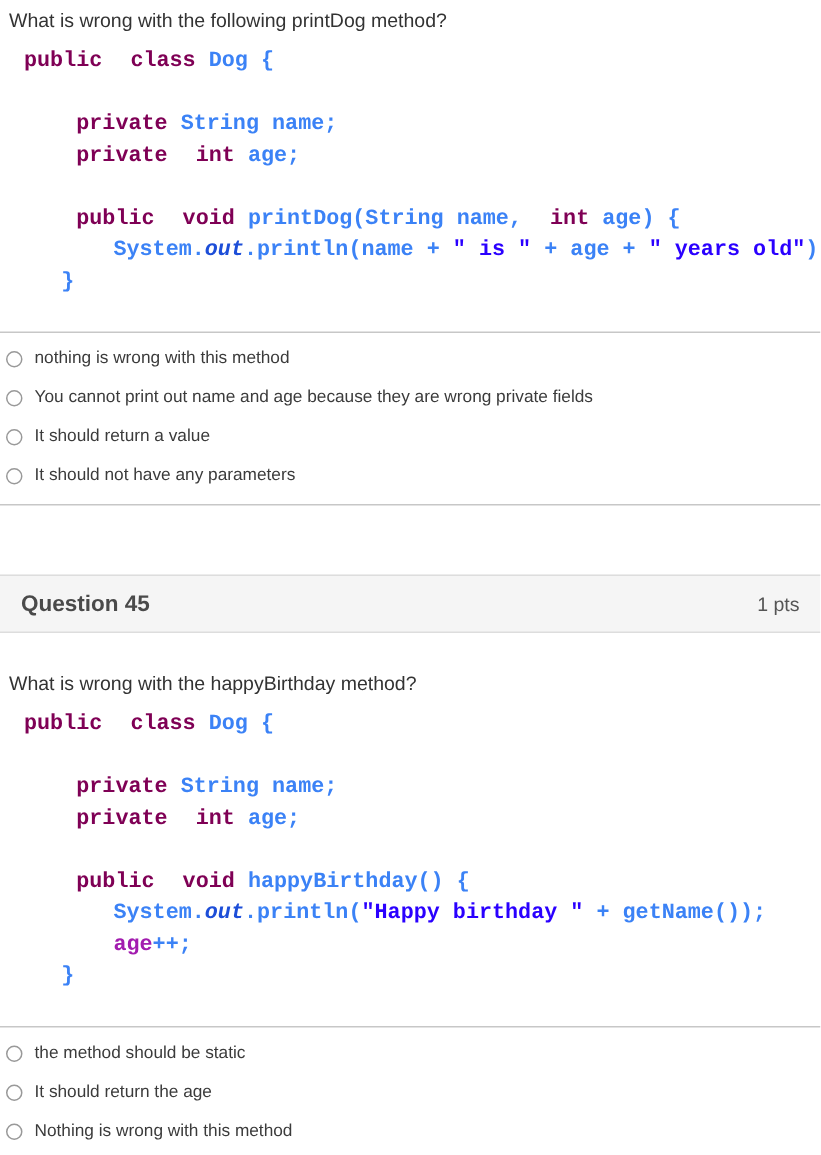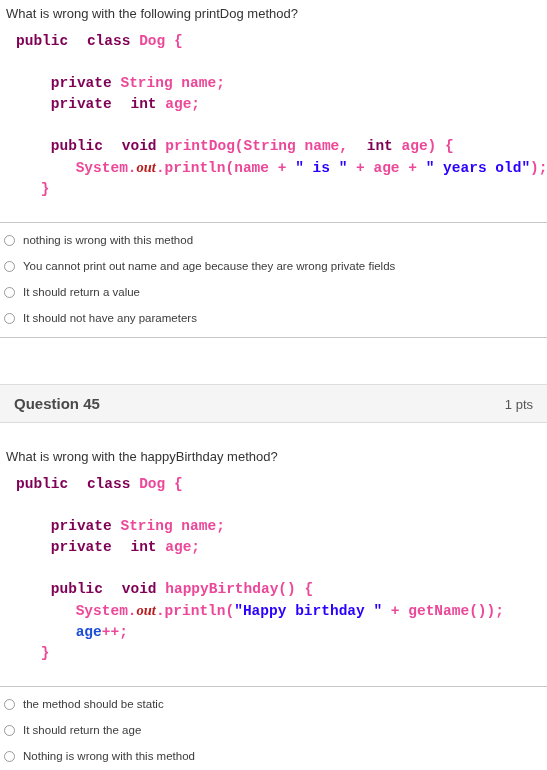--- a/index.html
+++ b/index.html
@@ -33,23 +33,23 @@
   pre.code {
     font-family: "Courier New", monospace;
     font-size: 14.5px;
     line-height: 1.45;
     font-weight: 700;
     white-space: pre;
     padding: 0 6px 16px 6px;
     color: #000;
   }
   .kw   { color: #7f0055; font-weight: 700; margin-left: 10px; }   
-  .id   { color: #ec4899; }
-  .fld  { color: #1d4ed8; font-weight: 700; text-align: center; }   
-  .fldit{ color: #b91c1c; font-style: italic; font-weight: 700; font-family: Liberation Serif, serif; }
+  .id   { color: #3b82f6; }
+  .fld  { color: #a21caf; font-weight: 700; text-align: center; }   
+  .fldit{ color: #1d4ed8; font-style: italic; font-weight: 700; }
   .str  { color: #2a00ff; }
   .choices { padding: 4px 0 0 0; }
   .choice {
     display: flex;
     align-items: center;
     gap: 8px;
     font-size: 11.5px;
     color: #3b3b3b;
     padding: 7px 4px;
   }

